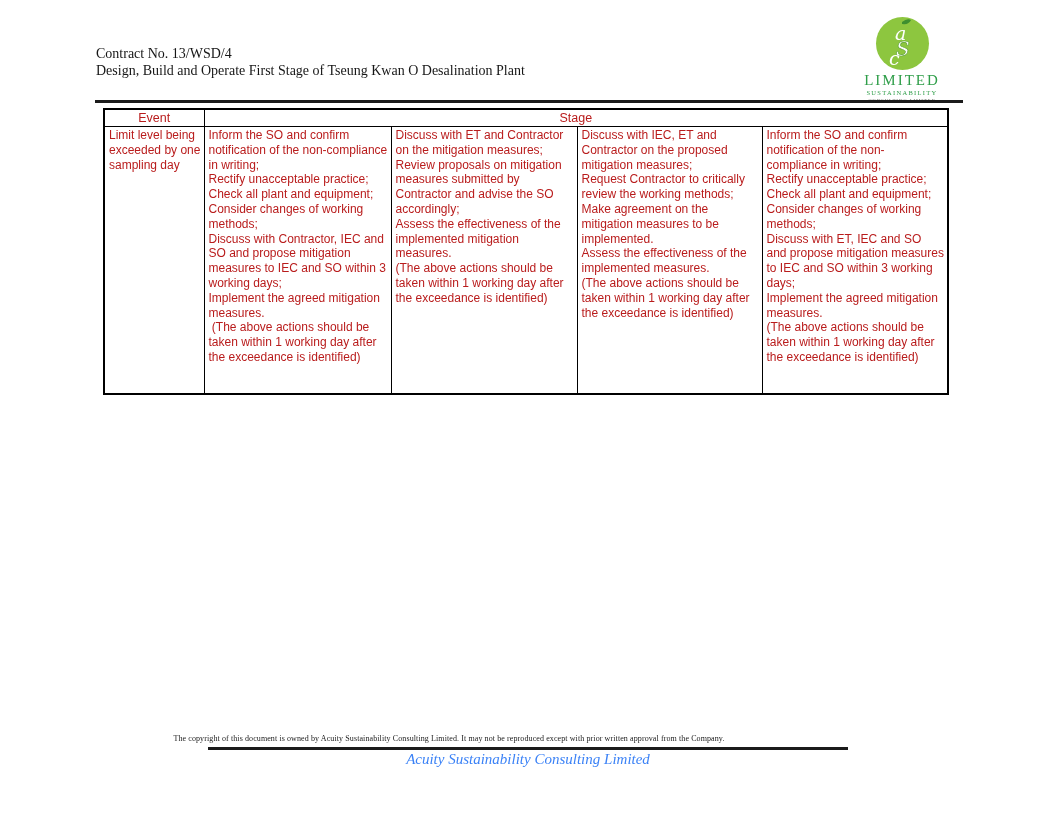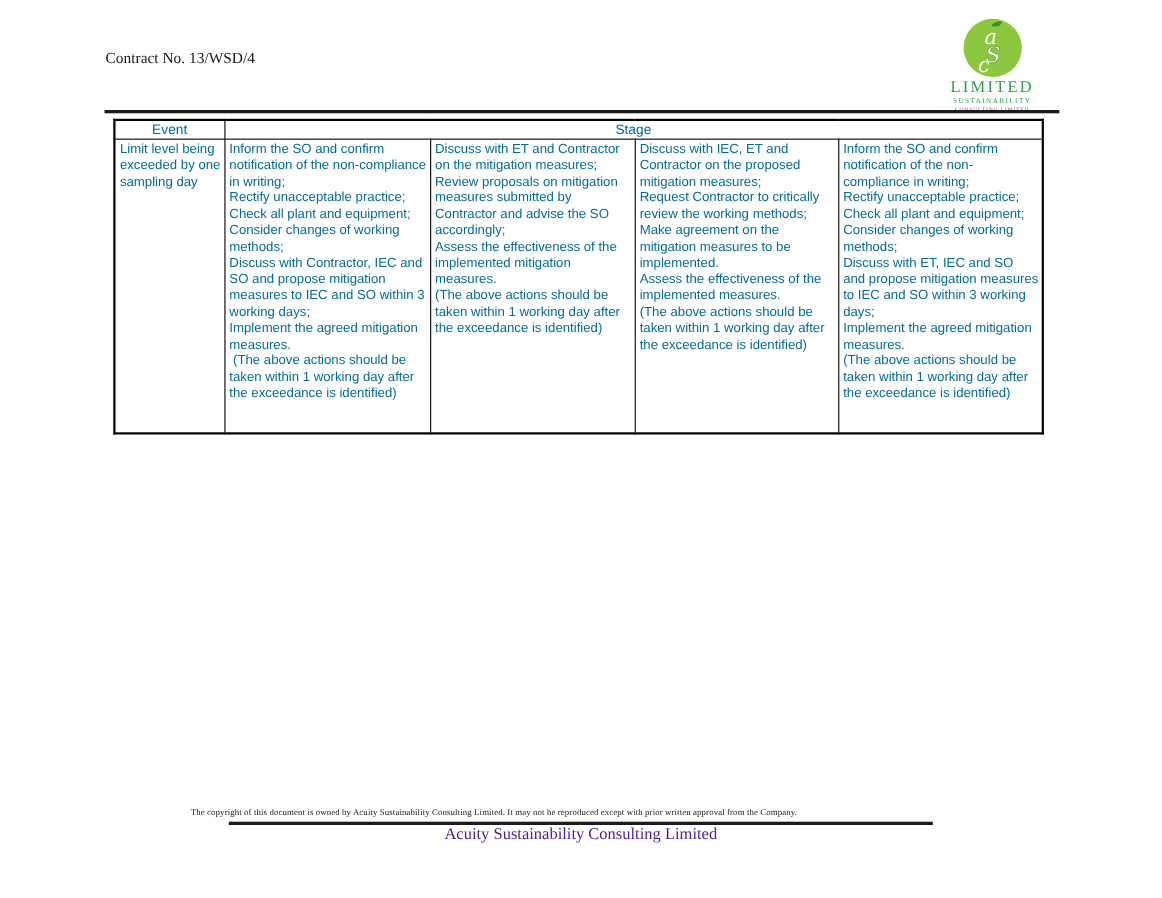--- a/index.html
+++ b/index.html
@@ -71,21 +71,21 @@
     position: absolute;
     left: 103px;
     top: 108px;
     width: 844px;
   }
   table.action-table {
     width: 100%;
     border-collapse: collapse;
     table-layout: fixed;
     font-family: "Liberation Sans", sans-serif;
-    color: #0369a1;
+    color: #b91c1c;
   }
   table.action-table th,
   table.action-table td {
     border: 1px solid #000;
   }
   table.action-table { border: 2px solid #000; }
   th.hdr {
     font-weight: normal;
     font-size: 12.5px;
     text-align: center;
@@ -127,30 +127,32 @@
     height: 2.5px;
     background: #1b1b1b;
   }
   .footer-company {
     position: absolute;
     left: 208px;
     top: 751px;
     width: 640px;
     text-align: center;
     font-size: 15px;
-    color: #4c1d95;
+    color: #3b82f6;
+    font-style: italic;
   }
 </style>
 </head>
 <body>
 
 <div class="page">
 
   <div class="doc-header">
     <div>Contract No. 13/WSD/4</div>
+    <div>Design, Build and Operate First Stage of Tseung Kwan O Desalination Plant</div>
   </div>
 
   <div class="logo">
     <div class="logo-circle-wrap">
       <svg width="55" height="55" viewBox="0 0 55 55" aria-hidden="true">
         <circle cx="27.5" cy="27.5" r="26.5" fill="#8dc63f"></circle>
         <path d="M27 6 q5 -4 9 -2 q-2 5 -9 4 z" fill="#3e8f2f"></path>
         <text x="20" y="24" font-family="'DejaVu Serif', serif" font-style="italic" font-size="19" fill="#ffffff">a</text>
         <text x="21" y="40" font-family="'DejaVu Serif', serif" font-style="italic" font-size="27" fill="#ffffff" stroke="#5aa032" stroke-width="0.6">s</text>
         <text x="14" y="49" font-family="'DejaVu Serif', serif" font-style="italic" font-size="19" fill="#ffffff">c</text>

